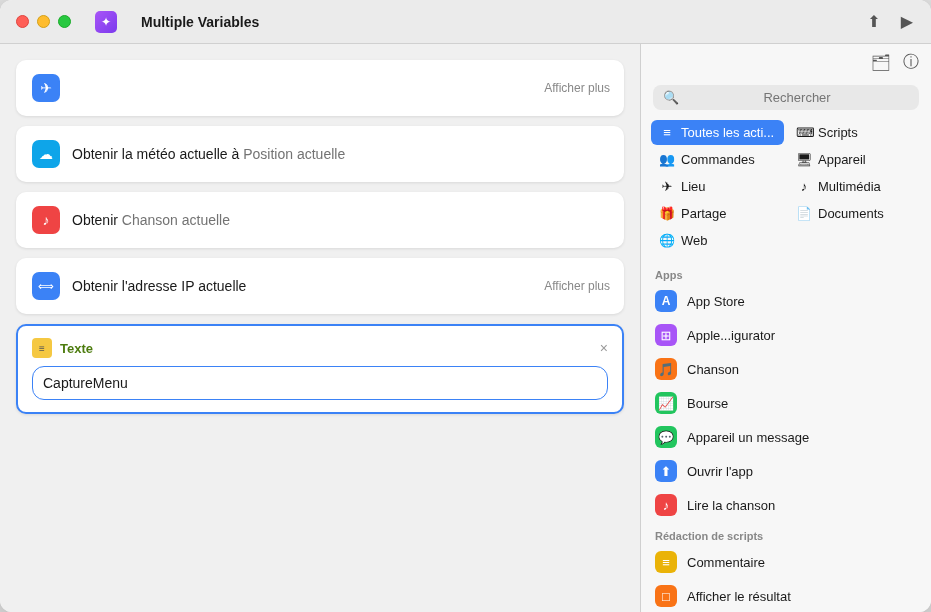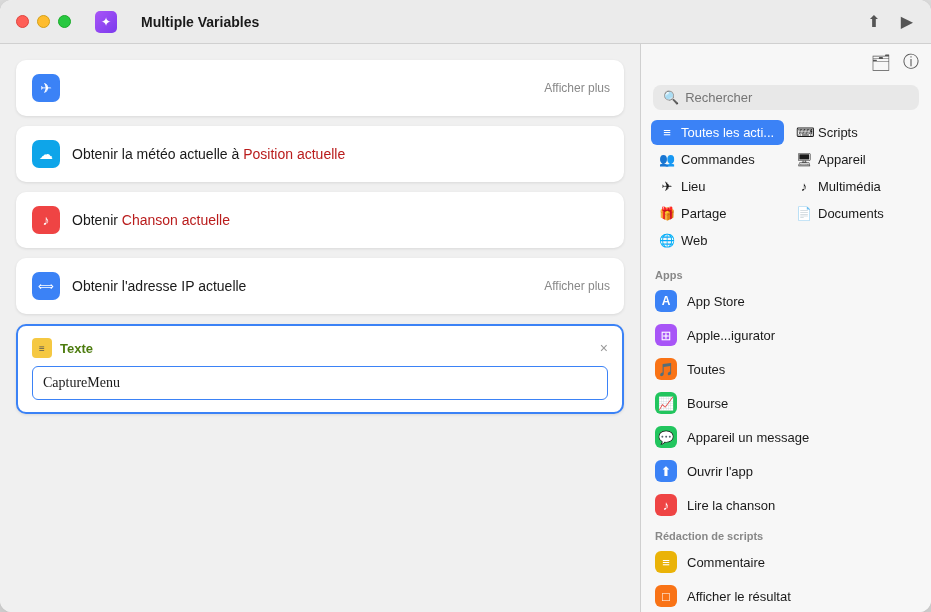--- a/index.html
+++ b/index.html
@@ -127,21 +127,21 @@
       margin-right: 12px;
     }
 
     .action-title {
       font-size: 14px;
       font-weight: 500;
       color: #1a1a1a;
     }
 
     .action-link {
-      color: #b91c1c;
+      color: #737373;
       font-weight: 500;
     }
 
     .afficher-plus {
       position: absolute;
       right: 14px;
       font-size: 12px;
       color: #888;
       cursor: pointer;
     }
@@ -191,27 +191,27 @@
       color: #999;
       font-size: 14px;
       cursor: pointer;
       background: none;
       border: none;
     }
 
     .text-input {
       width: 100%;
       border: 1.5px solid #3b82f6;
-      border-radius: 6px;
+      border-radius: 12px;
       padding: 8px 10px;
       font-size: 14px;
       color: #1a1a1a;
       background: white;
       outline: none;
-      font-family: Liberation Serif, serif;
+      font-family: Liberation Sans, sans-serif;
     }
 
     
     .sidebar {
       width: 290px;
       background: #f7f7f7;
       display: flex;
       flex-direction: column;
       overflow: hidden;
       flex-shrink: 0;
@@ -249,20 +249,21 @@
     }
 
     .search-input {
       border: none;
       background: transparent;
       font-size: 13px;
       color: #666;
       outline: none;
       font-family: inherit;
       width: 100%;
+      text-align: center;
     }
 
     .sidebar-content {
       overflow-y: auto;
       flex: 1;
       padding: 4px 0;
     }
 
     
     .category-grid {
@@ -470,21 +471,21 @@
         <div class="sidebar-item">
           <div class="sidebar-item-icon icon-blue" style="font-weight:700;font-size:12px;">A</div>
           <span>App Store</span>
         </div>
         <div class="sidebar-item">
           <div class="sidebar-item-icon icon-purple">⊞</div>
           <span>Apple...igurator</span>
         </div>
         <div class="sidebar-item">
           <div class="sidebar-item-icon icon-orange">🎵</div>
-          <span>Toutes</span>
+          <span>Chanson</span>
         </div>
         <div class="sidebar-item">
           <div class="sidebar-item-icon icon-green">📈</div>
           <span>Bourse</span>
         </div>
 
         <div class="sidebar-item">
           <div class="sidebar-item-icon icon-green">💬</div>
           <span>Appareil un message</span>
         </div>

